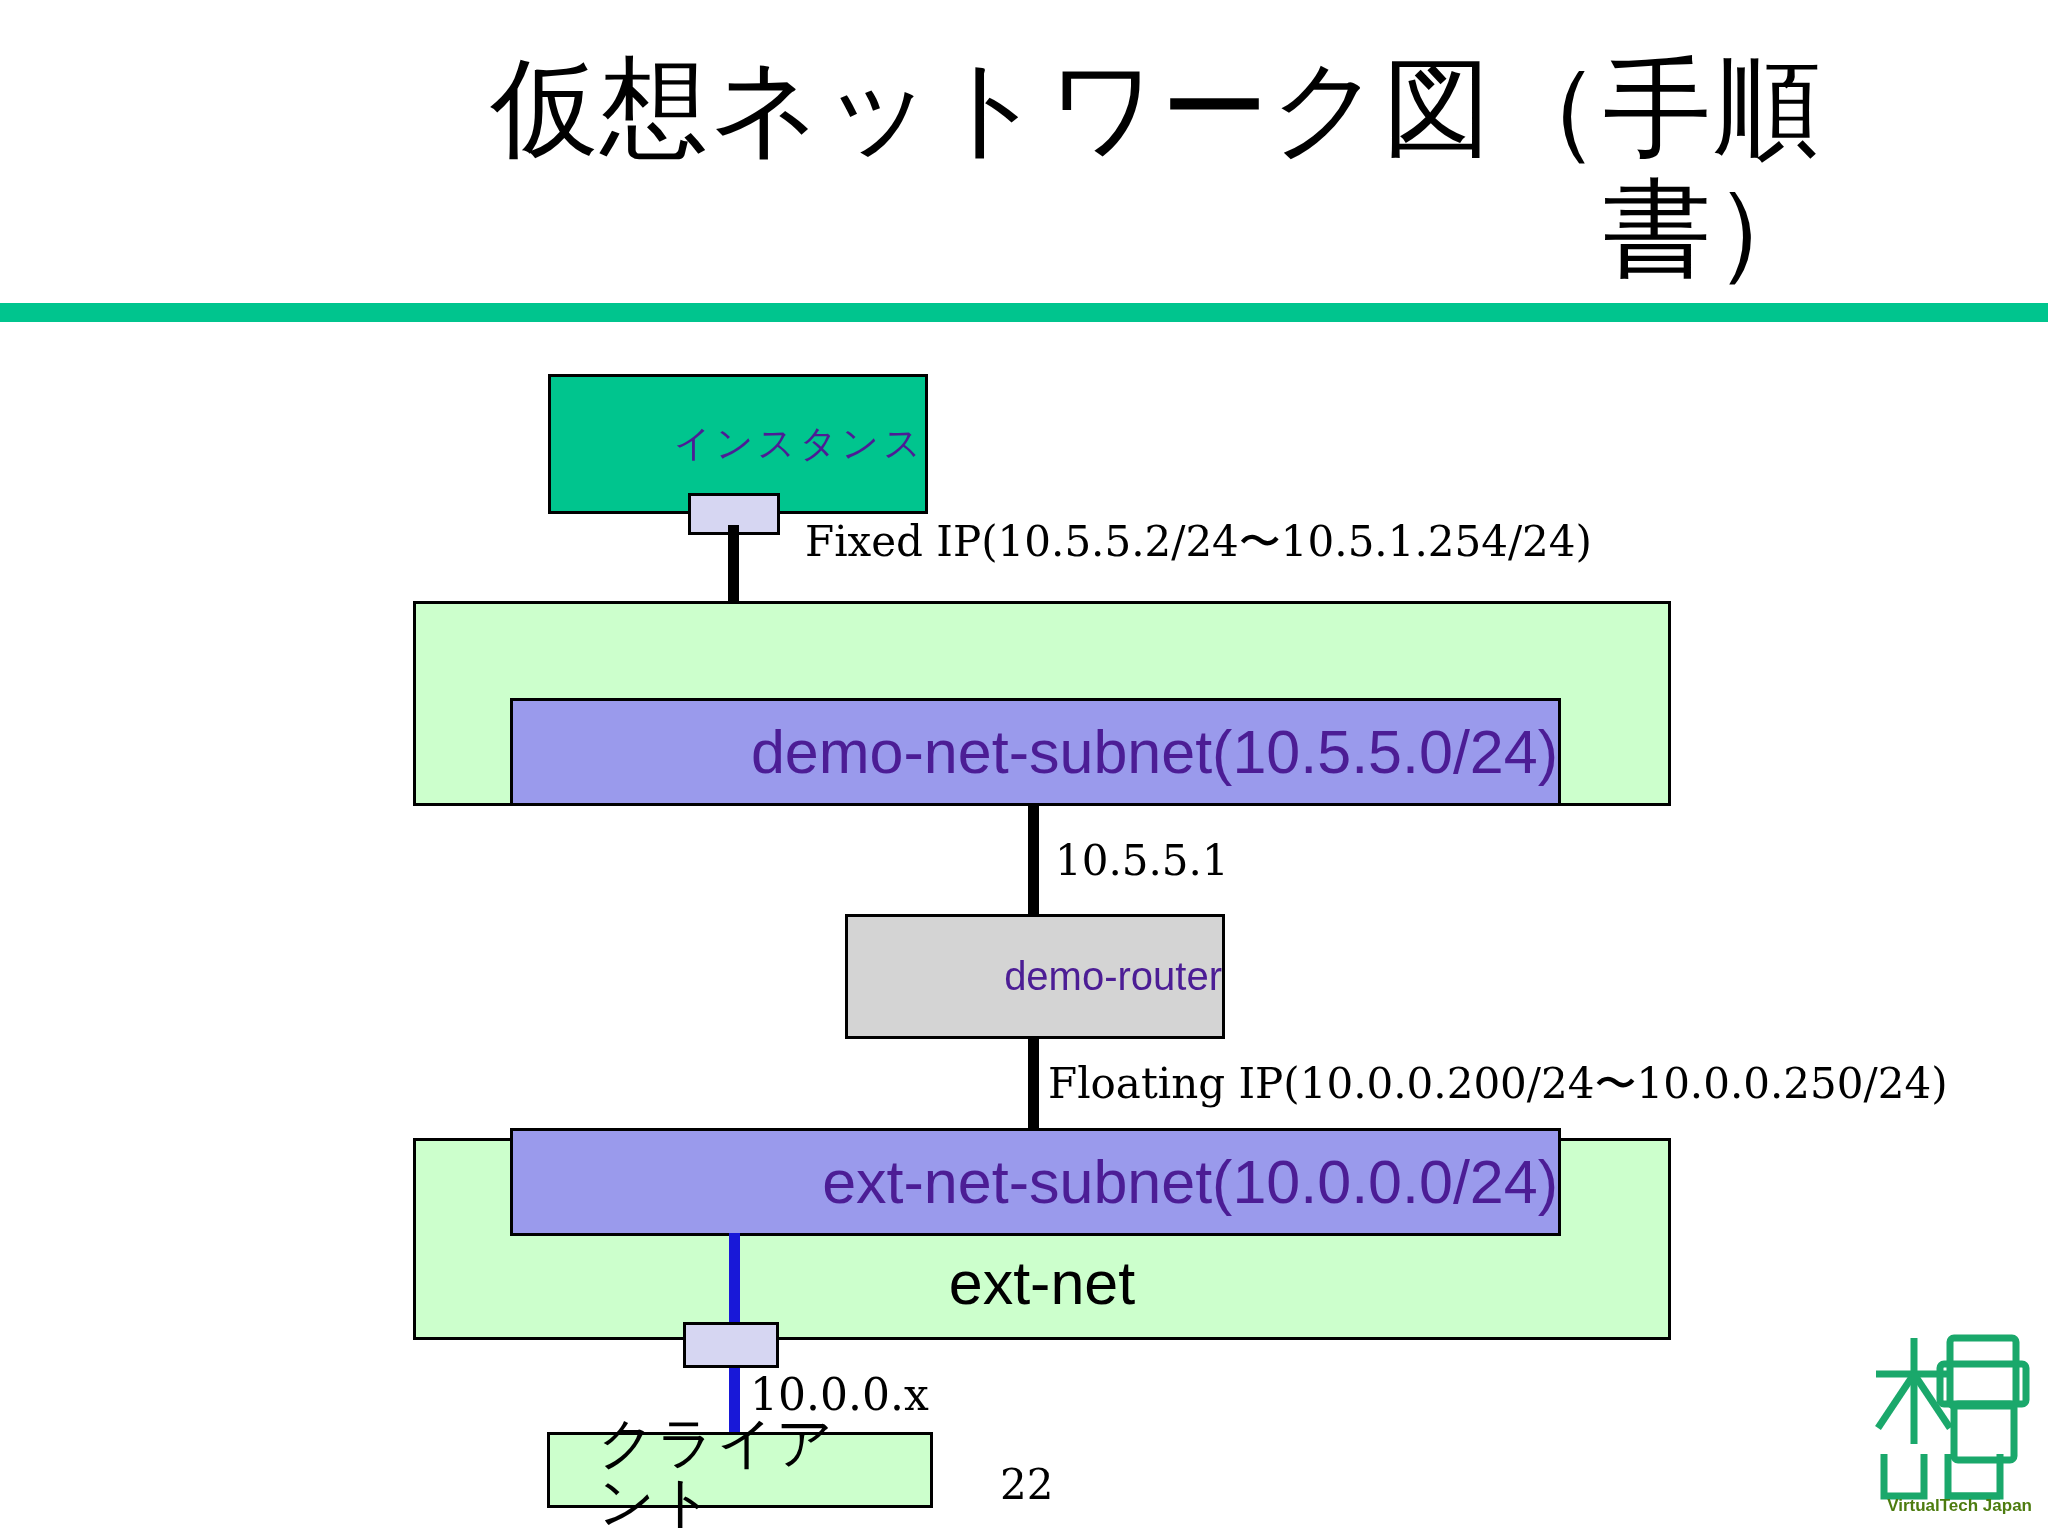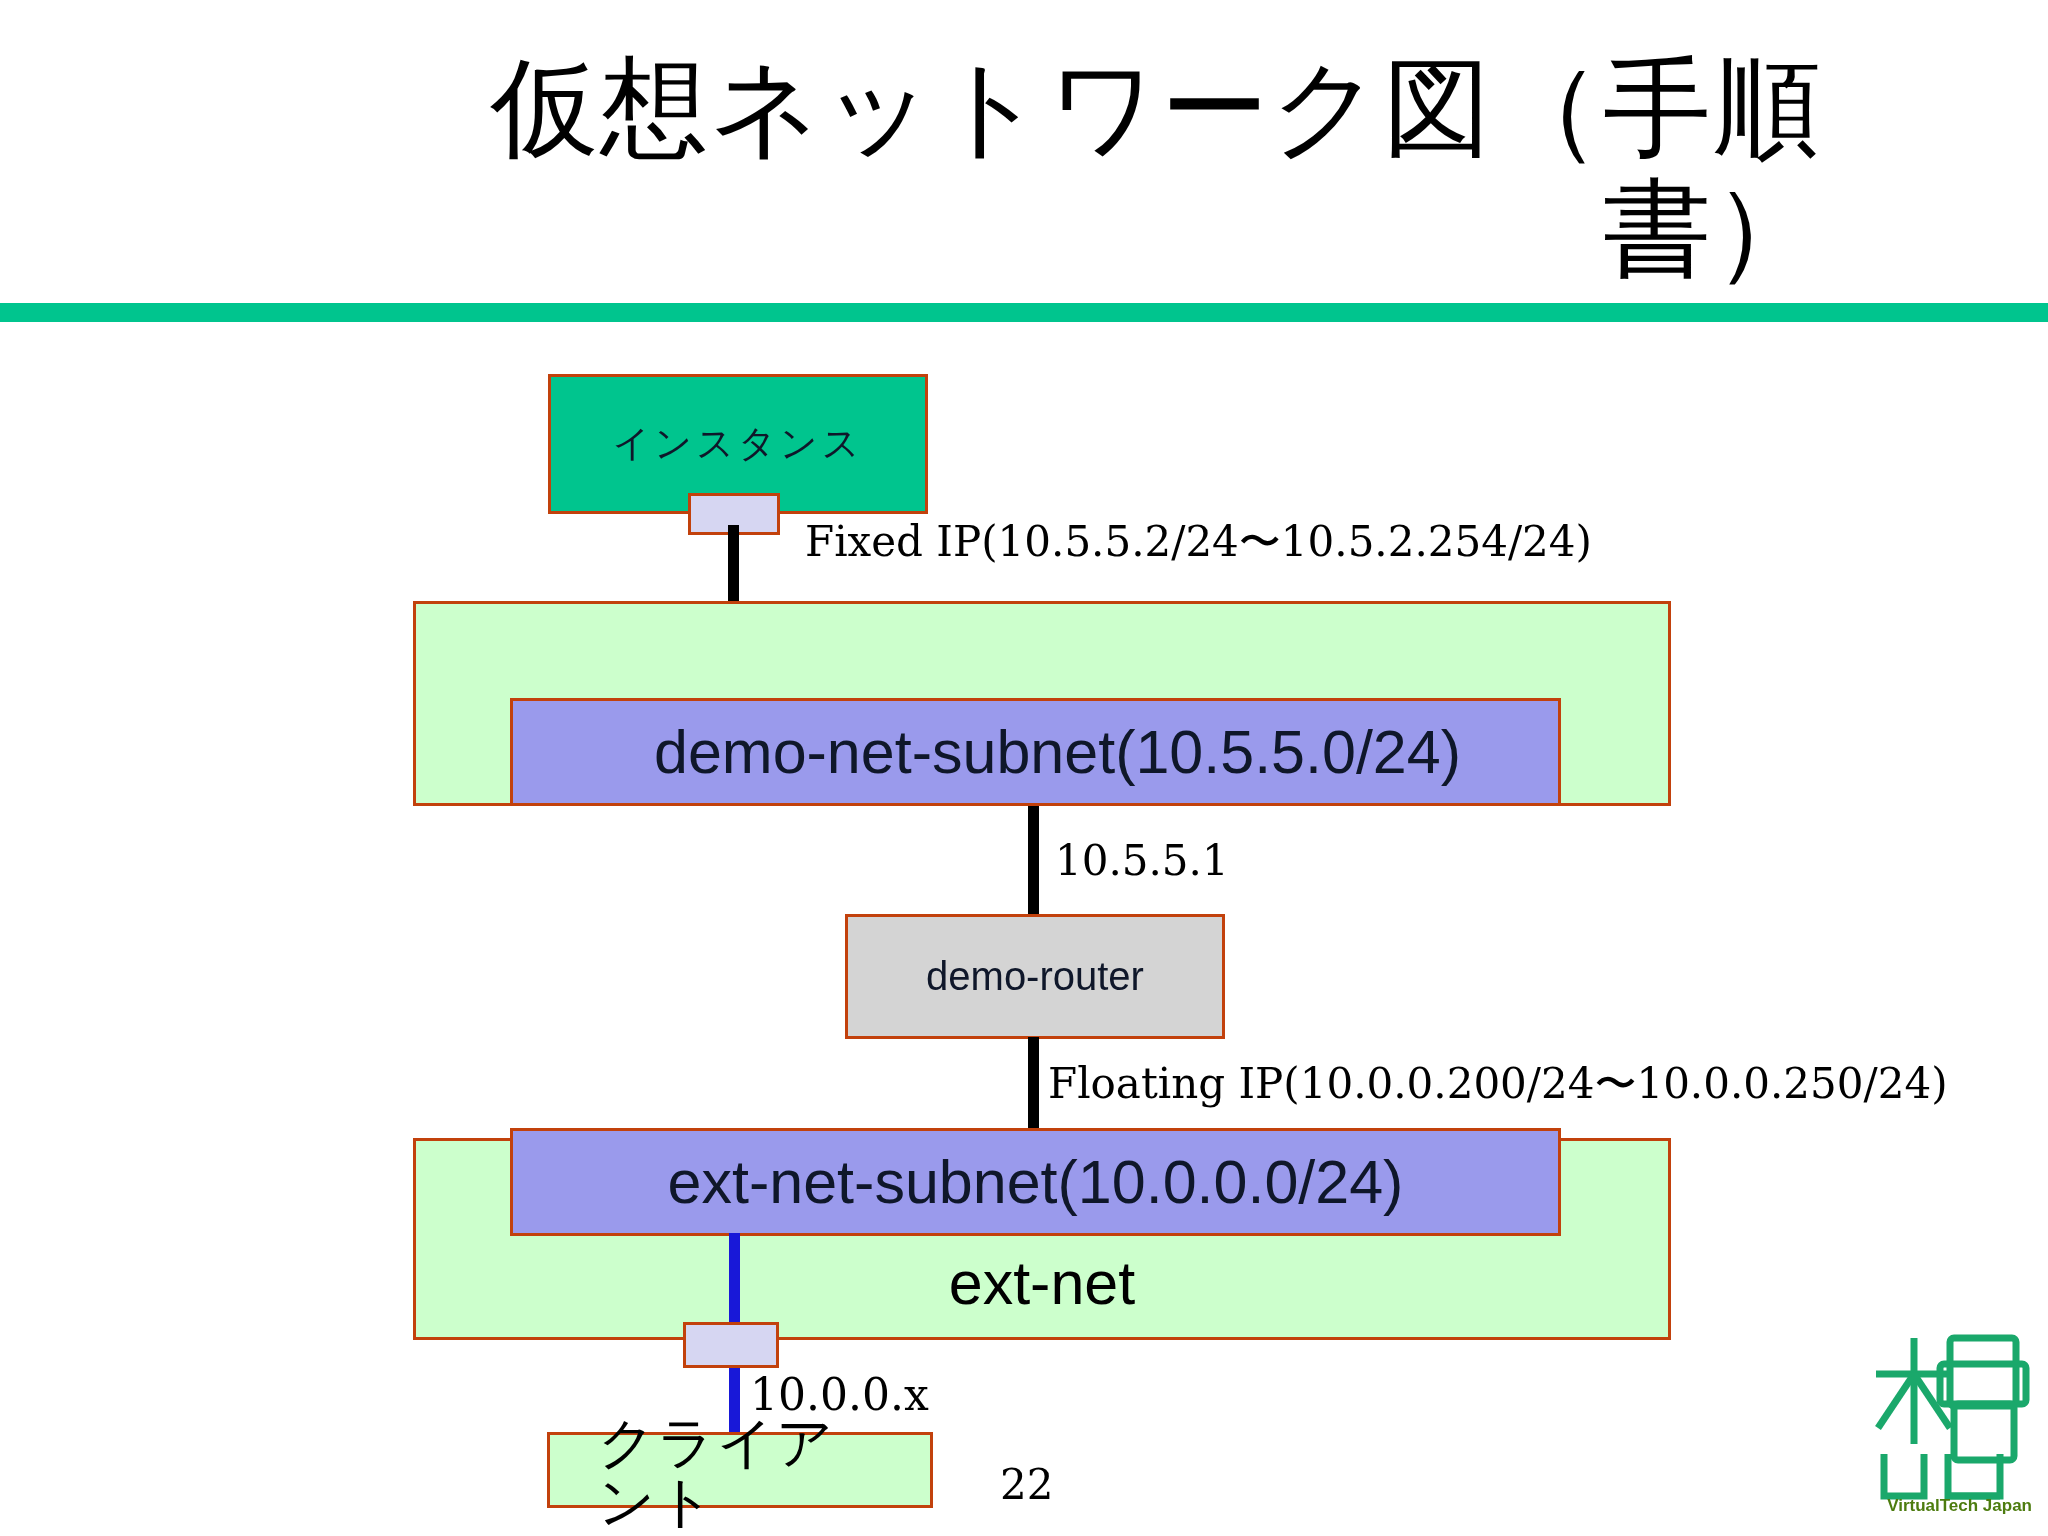--- a/index.html
+++ b/index.html
@@ -41,25 +41,25 @@
     top: 303px;
     width: 2048px;
     height: 19px;
     background: #00C58E;
   }
 
   
   .box {
     position: absolute;
     box-sizing: border-box;
-    border: 3px solid #c2410c;
+    border: 3px solid #000000;
     display: flex;
     align-items: center;
-    justify-content: center;
-    color: #0f172a;
+    justify-content: flex-end;
+    color: #4c1d95;
   }
   .line-v {
     position: absolute;
     background: #000000;
   }
   .line-v.blue { background: #1818D8; }
 
   .lbl {
     position: absolute;
     font-family: "DejaVu Serif", "Liberation Serif", serif;
@@ -196,21 +196,21 @@
 書）</div>
 
   <div class="title-rule"></div>
 
   <div class="box" id="instance-box">
     <span>インスタンス</span>
   </div>
   <div class="box" id="instance-port"></div>
   <div class="line-v" id="instance-link"></div>
 
-  <div class="lbl" id="fixed-ip-label">Fixed IP(10.5.5.2/24〜10.5.2.254/24)</div>
+  <div class="lbl" id="fixed-ip-label">Fixed IP(10.5.5.2/24〜10.5.1.254/24)</div>
 
   <div class="box" id="demo-net-box"></div>
   <div class="box" id="demo-net-subnet-box">
     <span>demo-net-subnet(10.5.5.0/24)</span>
   </div>
 
   <div class="line-v" id="router-uplink"></div>
   <div class="lbl" id="router-ip-label">10.5.5.1</div>
   <div class="box" id="router-box">
     <span>demo-router</span>

